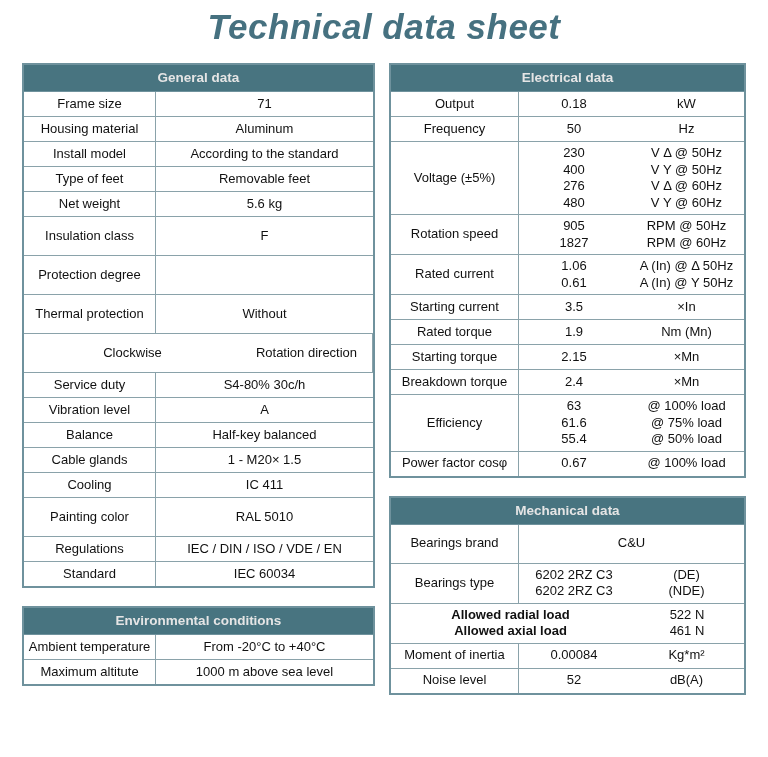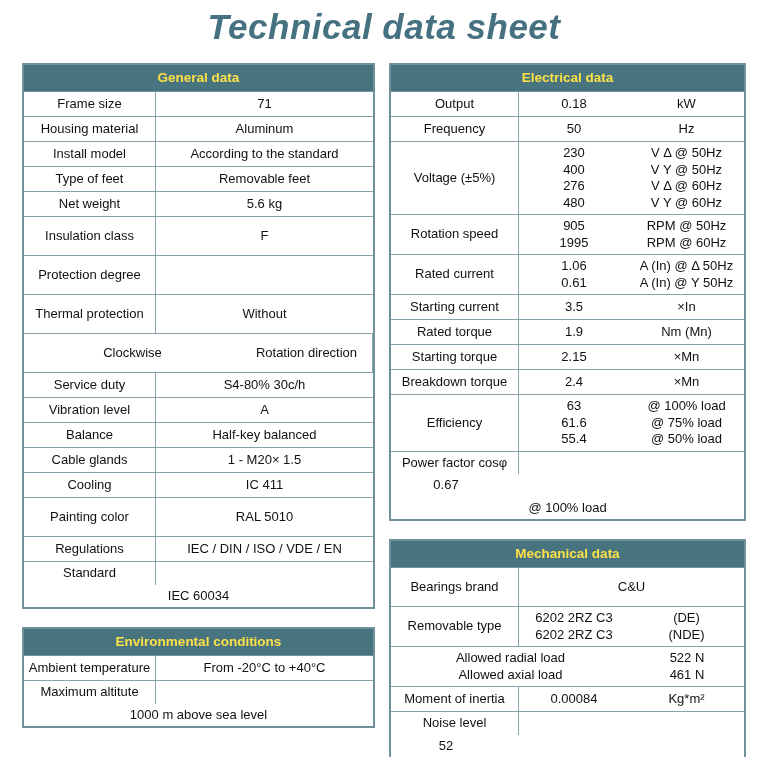--- a/index.html
+++ b/index.html
@@ -27,35 +27,35 @@
   }
   .col-left{width:353px;flex:none;}
   .col-right{width:357px;flex:none;}
   .tbl{
     border:2px solid #6f929d;
     margin-bottom:18px;
     background:#fff;
   }
   .tbl-header{
     background:#487480;
-    color:#fde047;
+    color:#e5e5e5;
     font-weight:bold;
     font-size:13.5px;
     text-align:center;
     padding:5px 0 6px 0;
     border-bottom:1px solid #6f929d;
   }
   .row{
     display:flex;
     align-items:stretch;
     border-bottom:1px solid #8aa2aa;
     font-size:13px;
     min-height:24px;
   }
-  .row:last-child{border-bottom:none;flex-direction:column;}
+  .row:last-child{border-bottom:none;}
   .row.tall{min-height:38px;}
   .cell{
     display:flex;
     flex-direction:column;
     justify-content:center;
     align-items:center;
     text-align:center;
     padding:3px 4px;
     line-height:16.5px;
     box-sizing:border-box;
@@ -69,21 +69,21 @@
   .three-col .val-span{flex:1;}
   .merged-cell{
     flex:1;
     display:flex;
     flex-direction:column;
     justify-content:center;
     padding:3px 0;
     box-sizing:border-box;
   }
   .merged-line{display:flex;line-height:16.5px;}
-  .m-label{width:239px;flex:none;text-align:center;}
+  .m-label{width:239px;flex:none;text-align:center;font-weight:bold;}
   .m-value{flex:1;text-align:center;}
 </style>
 </head>
 <body>
 
 <div class="page">
   <h1 class="page-title">Technical data sheet</h1>
   <div class="columns">
     <div class="col-left">
       <section class="tbl two-col">
@@ -193,21 +193,21 @@
               <div>V Δ @ 50Hz</div>
               <div>V Y @ 50Hz</div>
               <div>V Δ @ 60Hz</div>
               <div>V Y @ 60Hz</div>
             </div>
           </div>
           <div class="row">
             <div class="cell lbl">Rotation speed</div>
             <div class="cell val">
               <div>905</div>
-              <div>1995</div>
+              <div>1827</div>
             </div>
             <div class="cell unit">
               <div>RPM @ 50Hz</div>
               <div>RPM @ 60Hz</div>
             </div>
           </div>
           <div class="row">
             <div class="cell lbl">Rated current</div>
             <div class="cell val">
               <div>1.06</div>
@@ -257,21 +257,21 @@
             <div class="cell unit">@ 100% load</div>
           </div>
         </section>
       <section class="tbl three-col">
           <div class="tbl-header">Mechanical data</div>
           <div class="row tall">
             <div class="cell lbl">Bearings brand</div>
             <div class="cell val-span">C&amp;U</div>
           </div>
           <div class="row">
-            <div class="cell lbl">Removable type</div>
+            <div class="cell lbl">Bearings type</div>
             <div class="cell val">
               <div>6202 2RZ C3</div>
               <div>6202 2RZ C3</div>
             </div>
             <div class="cell unit">
               <div>(DE)</div>
               <div>(NDE)</div>
             </div>
           </div>
           <div class="row">

